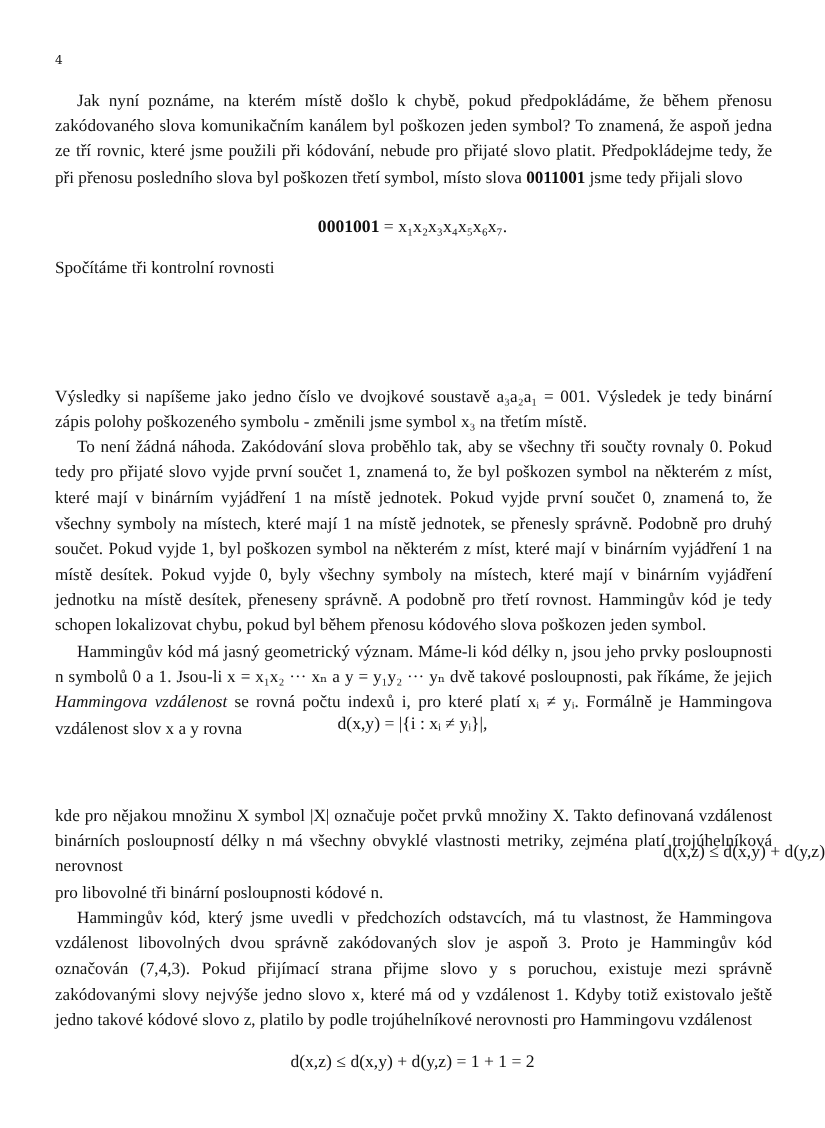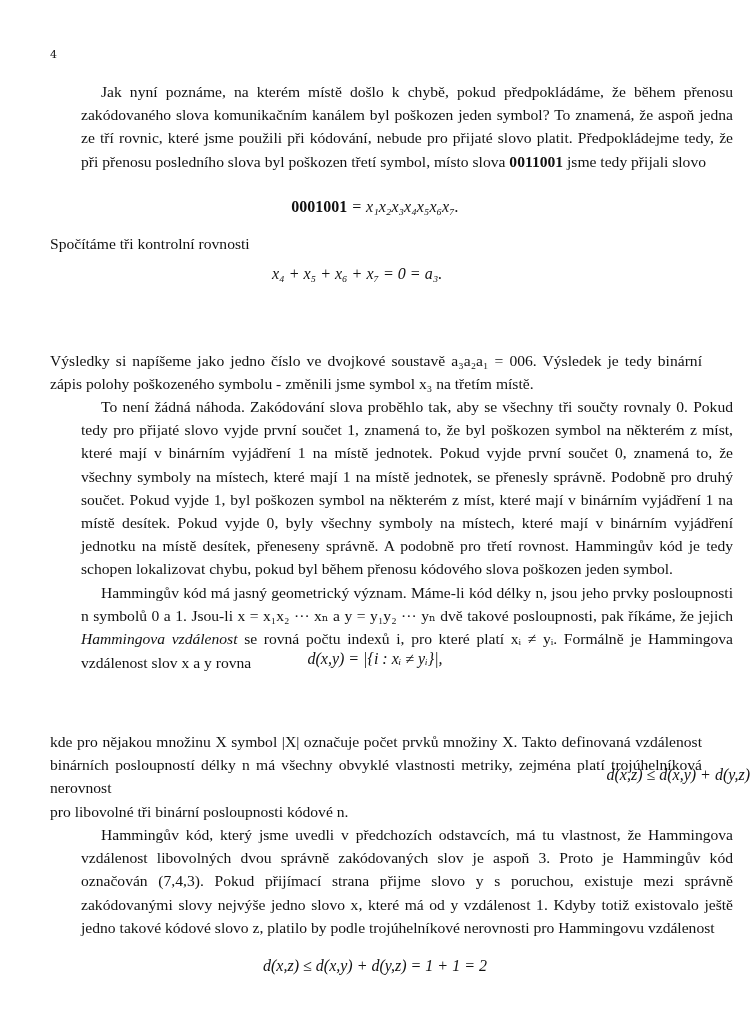--- a/index.html
+++ b/index.html
@@ -1,44 +1,43 @@
 <!DOCTYPE html>
 <html><head>
 <meta charset="utf-8">
 <style>
   html, body { margin: 0; padding: 0; background: #ffffff; }
   body { width: 750px; height: 1025px; position: relative; overflow: hidden;
          font-family: "DejaVu Serif", "Liberation Serif", serif; color: #111; }
   .page-num { position: absolute; left: 50px; top: 48px; font-size: 11px; }
   .text { position: absolute; left: 50px; width: 652px; font-size: 15.6px; line-height: 23.2px;
           text-align: justify; font-family: "Liberation Serif", "DejaVu Serif", serif; }
-  .indent { text-indent: 20px; margin-left: 31px; }
+  .indent { text-indent: 20px; }
   .eq { position: absolute; left: 0; width: 750px; text-align: center; font-size: 16px;
         font-family: "Liberation Serif", "DejaVu Serif", serif; }
-  .m { font-style: italic; }
+  .m { }
   .b { font-weight: bold; }
   .eqarr { position: absolute; left: 272px; font-size: 16px; line-height: 23px;
            font-family: "Liberation Serif", "DejaVu Serif", serif; }
 </style>
 </head>
 <body>
 
 <div class="page-num">4</div>
 
 <div class="text indent" style="top:80px;"><span>Jak nyní poznáme, na kterém místě došlo k chybě, pokud předpokládáme, že během přenosu zakódovaného slova komunikačním kanálem byl poškozen jeden symbol? To znamená, že aspoň jedna ze tří rovnic, které jsme použili při kódování, nebude pro přijaté slovo platit. Předpokládejme tedy, že při přenosu posledního slova byl poškozen třetí symbol, místo slova </span><span class="b">0011001</span><span> jsme tedy přijali slovo</span></div>
 
 <div class="eq" style="top:198px;"><span class="b">0001001</span><span class="m"> = x₁x₂x₃x₄x₅x₆x₇.</span></div>
 
 <div class="text" style="top:232px;">Spočítáme tři kontrolní rovnosti</div>
 
 <div class="eqarr m" style="top:262px;">
-  <div>x₄ + x₅ + x₆ + x₇ = 0 = a₃.</div>
 </div>
 
-<div class="text" style="top:349px;">Výsledky si napíšeme jako jedno číslo ve dvojkové soustavě a₃a₂a₁ = 006. Výsledek je tedy binární zápis polohy poškozeného symbolu - změnili jsme symbol x₃ na třetím místě.</div>
+<div class="text" style="top:349px;">Výsledky si napíšeme jako jedno číslo ve dvojkové soustavě a₃a₂a₁ = 001. Výsledek je tedy binární zápis polohy poškozeného symbolu - změnili jsme symbol x₃ na třetím místě.</div>
 
 <div class="text indent" style="top:395px;">To není žádná náhoda. Zakódování slova proběhlo tak, aby se všechny tři součty rovnaly 0. Pokud tedy pro přijaté slovo vyjde první součet 1, znamená to, že byl poškozen symbol na některém z míst, které mají v binárním vyjádření 1 na místě jednotek. Pokud vyjde první součet 0, znamená to, že všechny symboly na místech, které mají 1 na místě jednotek, se přenesly správně. Podobně pro druhý součet. Pokud vyjde 1, byl poškozen symbol na některém z míst, které mají v binárním vyjádření 1 na místě desítek. Pokud vyjde 0, byly všechny symboly na místech, které mají v binárním vyjádření jednotku na místě desítek, přeneseny správně. A podobně pro třetí rovnost. Hammingův kód je tedy schopen lokalizovat chybu, pokud byl během přenosu kódového slova poškozen jeden symbol.</div>
 
 <div class="text indent" style="top:581px;"><span>Hammingův kód má jasný geometrický význam. Máme-li kód délky n, jsou jeho prvky posloupnosti n symbolů 0 a 1. Jsou-li x = x₁x₂ ··· xₙ a y = y₁y₂ ··· yₙ dvě takové posloupnosti, pak říkáme, že jejich </span><em>Hammingova vzdálenost</em><span> se rovná počtu indexů i, pro které platí xᵢ ≠ yᵢ. Formálně je Hammingova vzdálenost slov x a y rovna</span></div>
 
 <div class="eq m" style="top:650px;">d(x,y) = |{i : xᵢ ≠ yᵢ}|,</div>
 
 <div class="text" style="top:690px;margin-top:40px;">kde pro nějakou množinu X symbol |X| označuje počet prvků množiny X. Takto definovaná vzdálenost binárních posloupností délky n má všechny obvyklé vlastnosti metriky, zejména platí trojúhelníková nerovnost</div>
 
 <div class="eq m" style="top:766px;text-align:right;">d(x,z) ≤ d(x,y) + d(y,z)</div>

